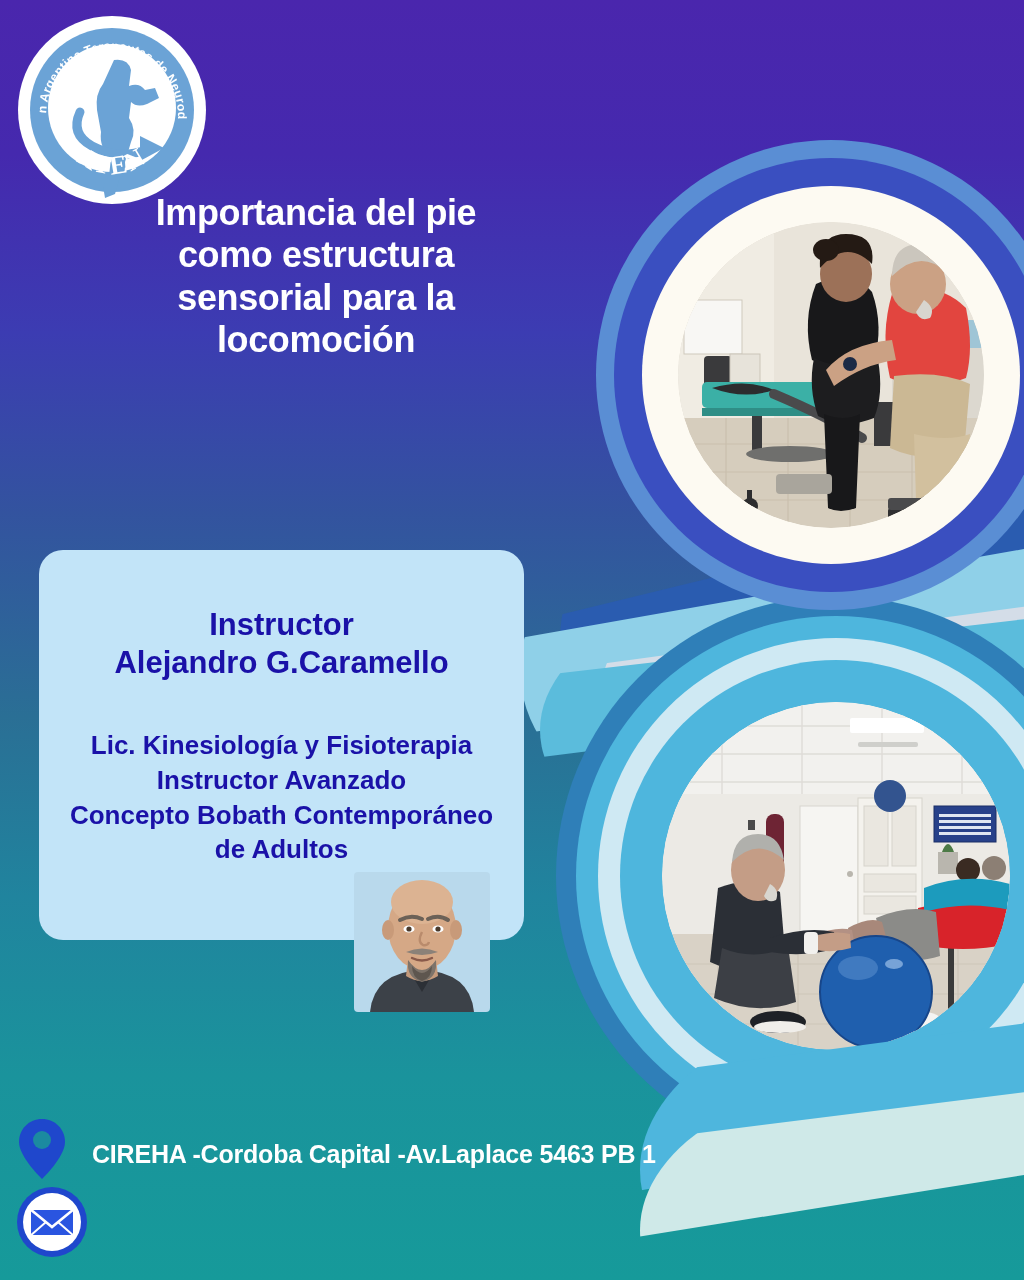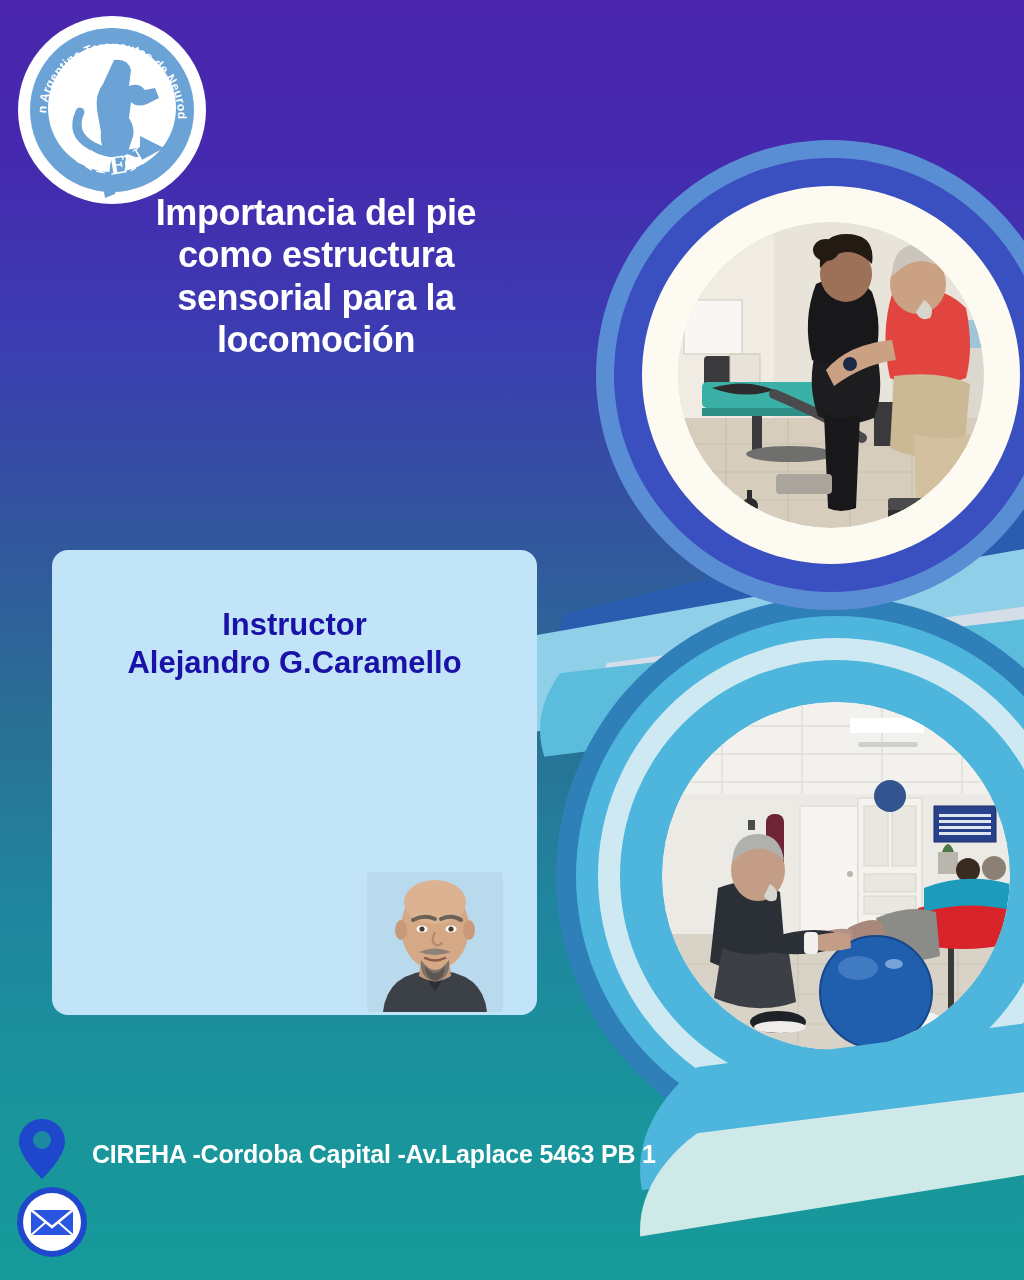--- a/index.html
+++ b/index.html
@@ -191,23 +191,23 @@
     color:#ffffff;
     font-weight:bold;
     line-height:1.22;
   }
   .date-line{font-size:30px;}
   .city-line{font-size:30px;letter-spacing:0.4px;}
 
   
   .card{
     position:absolute;
-    left:52px;top:550px;
-    width:485px;height:465px;
-    border-radius:16px;
+    left:39px;top:550px;
+    width:485px;height:390px;
+    border-radius:24px;
     background:#c2e4f8;
   }
   .card-head{
     position:absolute;
     left:0;top:56px;width:100%;
     text-align:center;
     color:#1a11a8;
     font-weight:bold;
     line-height:1.22;
   }
@@ -505,20 +505,26 @@
     <div>sensorial para la</div>
     <div>locomoción</div>
   </div>
 
 
   <div class="card">
     <div class="card-head">
       <div class="l1">Instructor</div>
       <div class="l2">Alejandro G.Caramello</div>
     </div>
+    <div class="card-body">
+      <div>Lic. Kinesiología y Fisioterapia</div>
+      <div>Instructor Avanzado</div>
+      <div>Concepto Bobath Contemporáneo</div>
+      <div>de Adultos</div>
+    </div>
 
     <div class="portrait">
       <svg viewBox="0 0 136 140" width="136" height="140">
         <rect width="136" height="140" fill="#b9d9ec"></rect>
 
         <path d="M16 140 q4 -40 52 -42 q48 2 52 42 z" fill="#3c4148"></path>
         <path d="M56 100 l12 20 l12 -20 q-12 -8 -24 0 z" fill="#2c3036"></path>
 
         <path d="M54 86 q14 10 28 0 l2 18 q-16 10 -32 0 z" fill="#c49a7c"></path>
 

